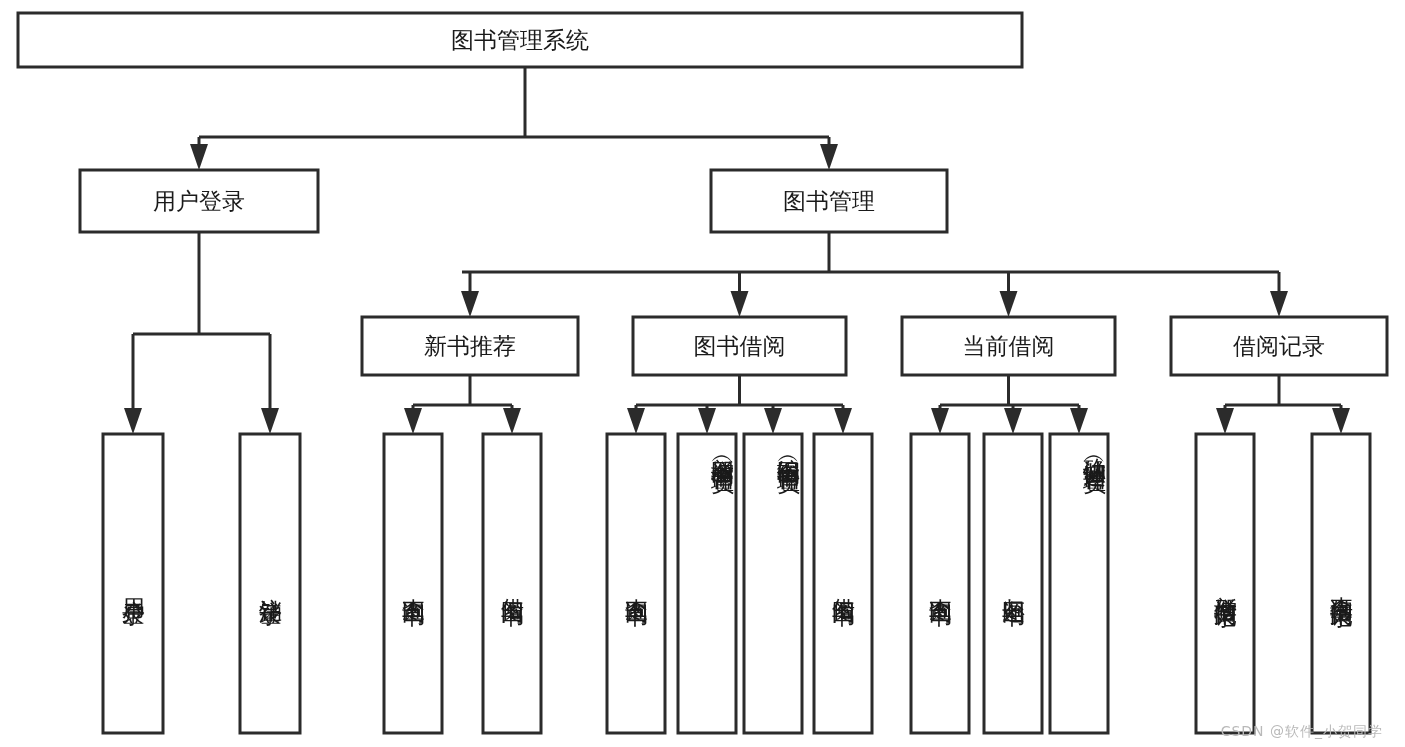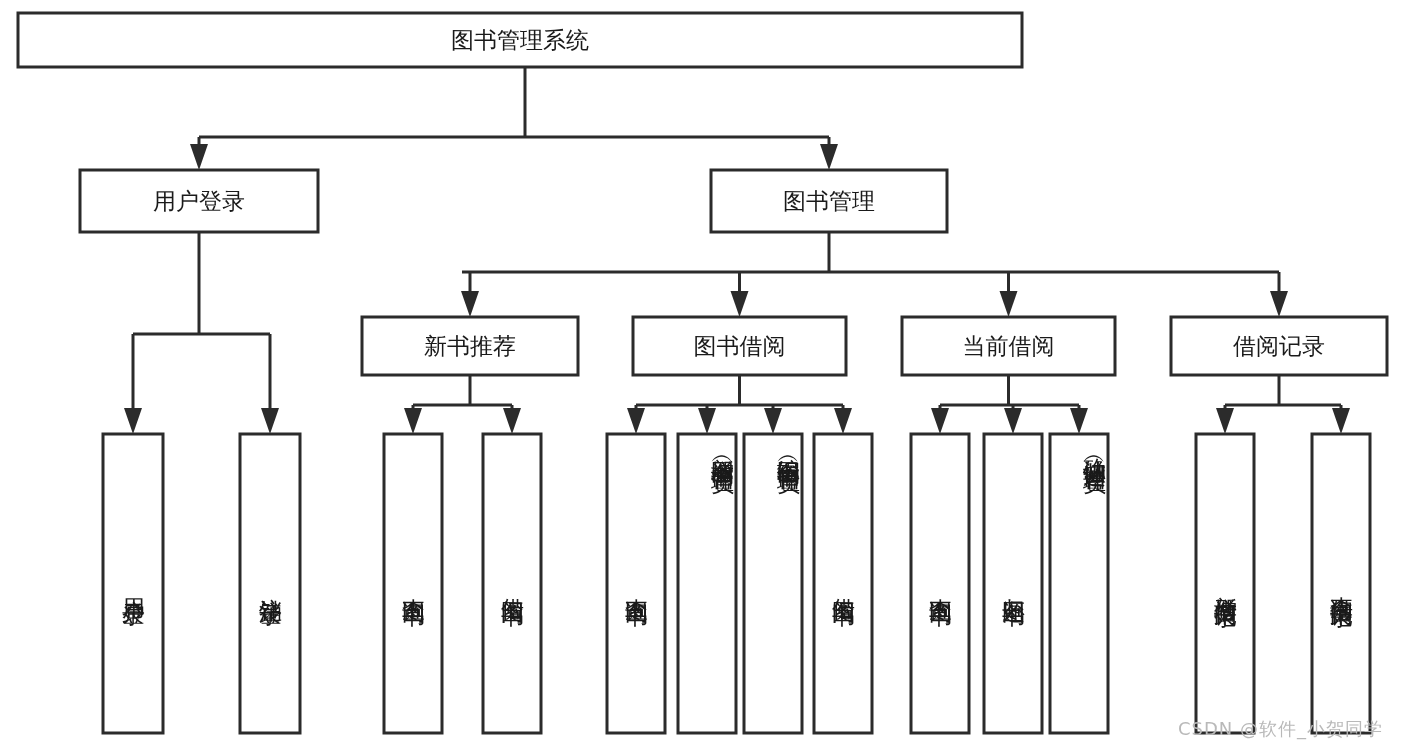--- a/index.html
+++ b/index.html
@@ -61,21 +61,21 @@
     color: #1a1a1a;
     white-space: nowrap;
     text-align: start;
     pointer-events: none;
   }
   .watermark {
     position: absolute;
     right: 22px;
     bottom: 6px;
     font-family: "DejaVu Sans", "Liberation Sans", sans-serif;
-    font-size: 18px;
+    font-size: 14px;
     color: #b9b9b9;
     letter-spacing: 1px;
     white-space: nowrap;
   }
 </style>
 </head>
 <body>
 
 <div id="diagram-root">
 

